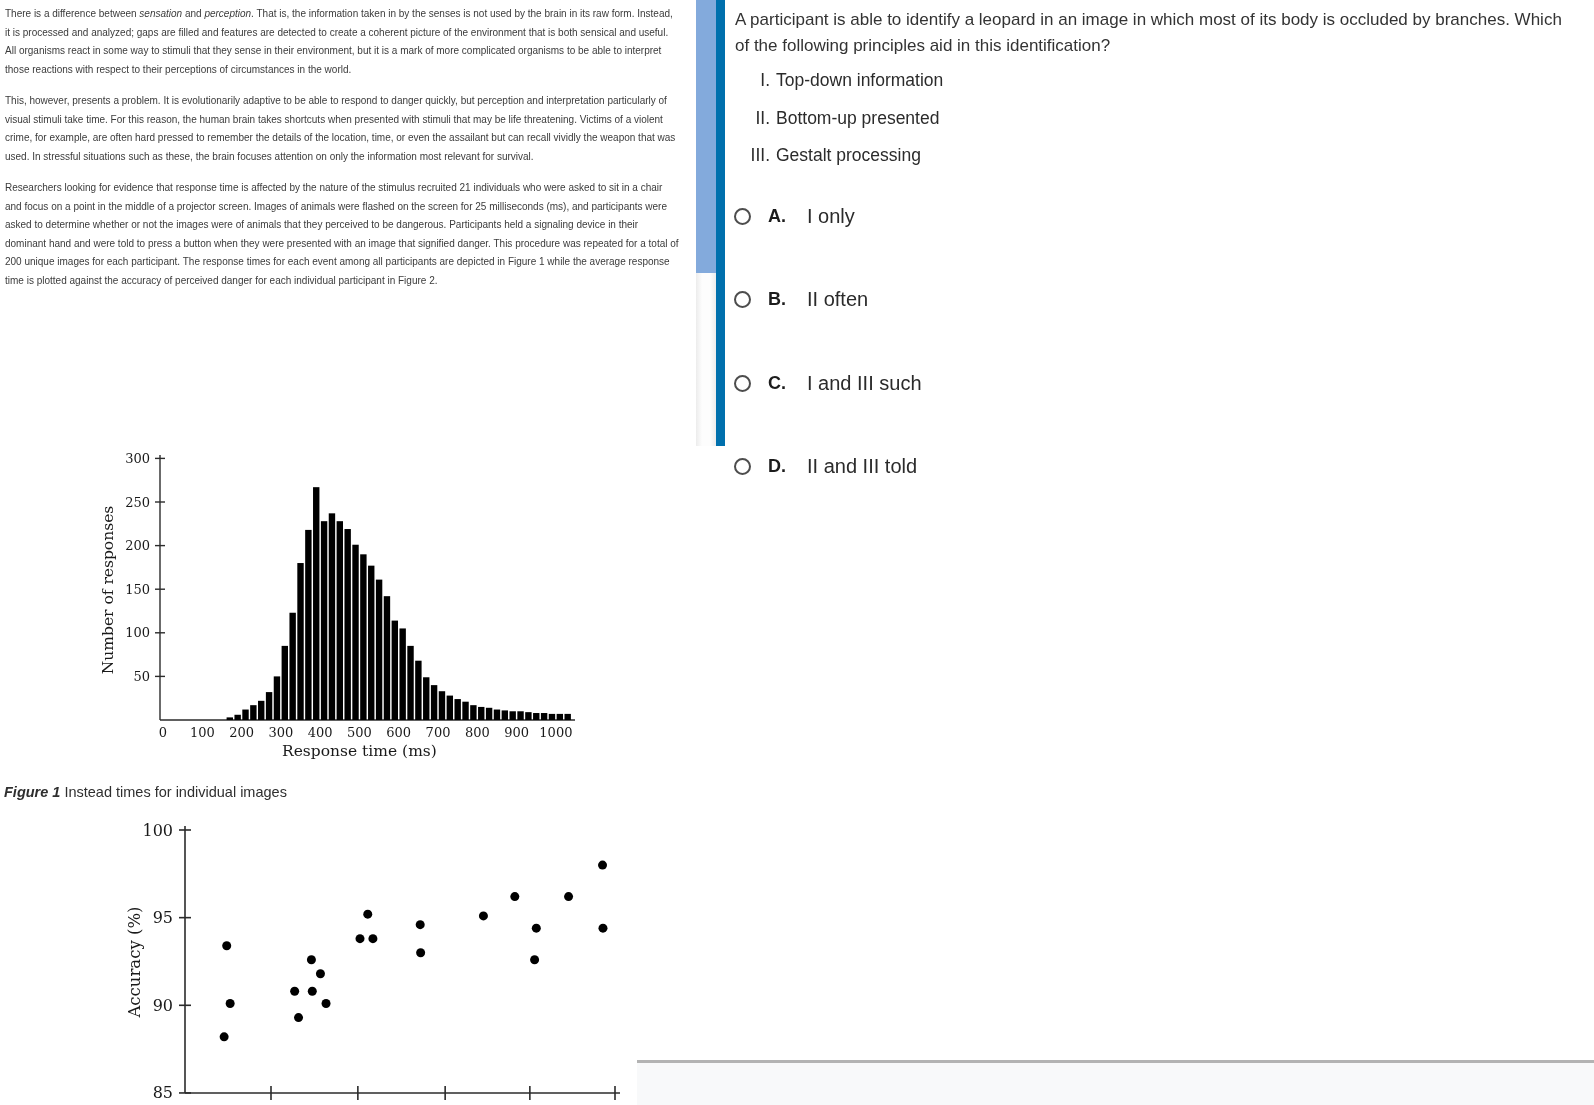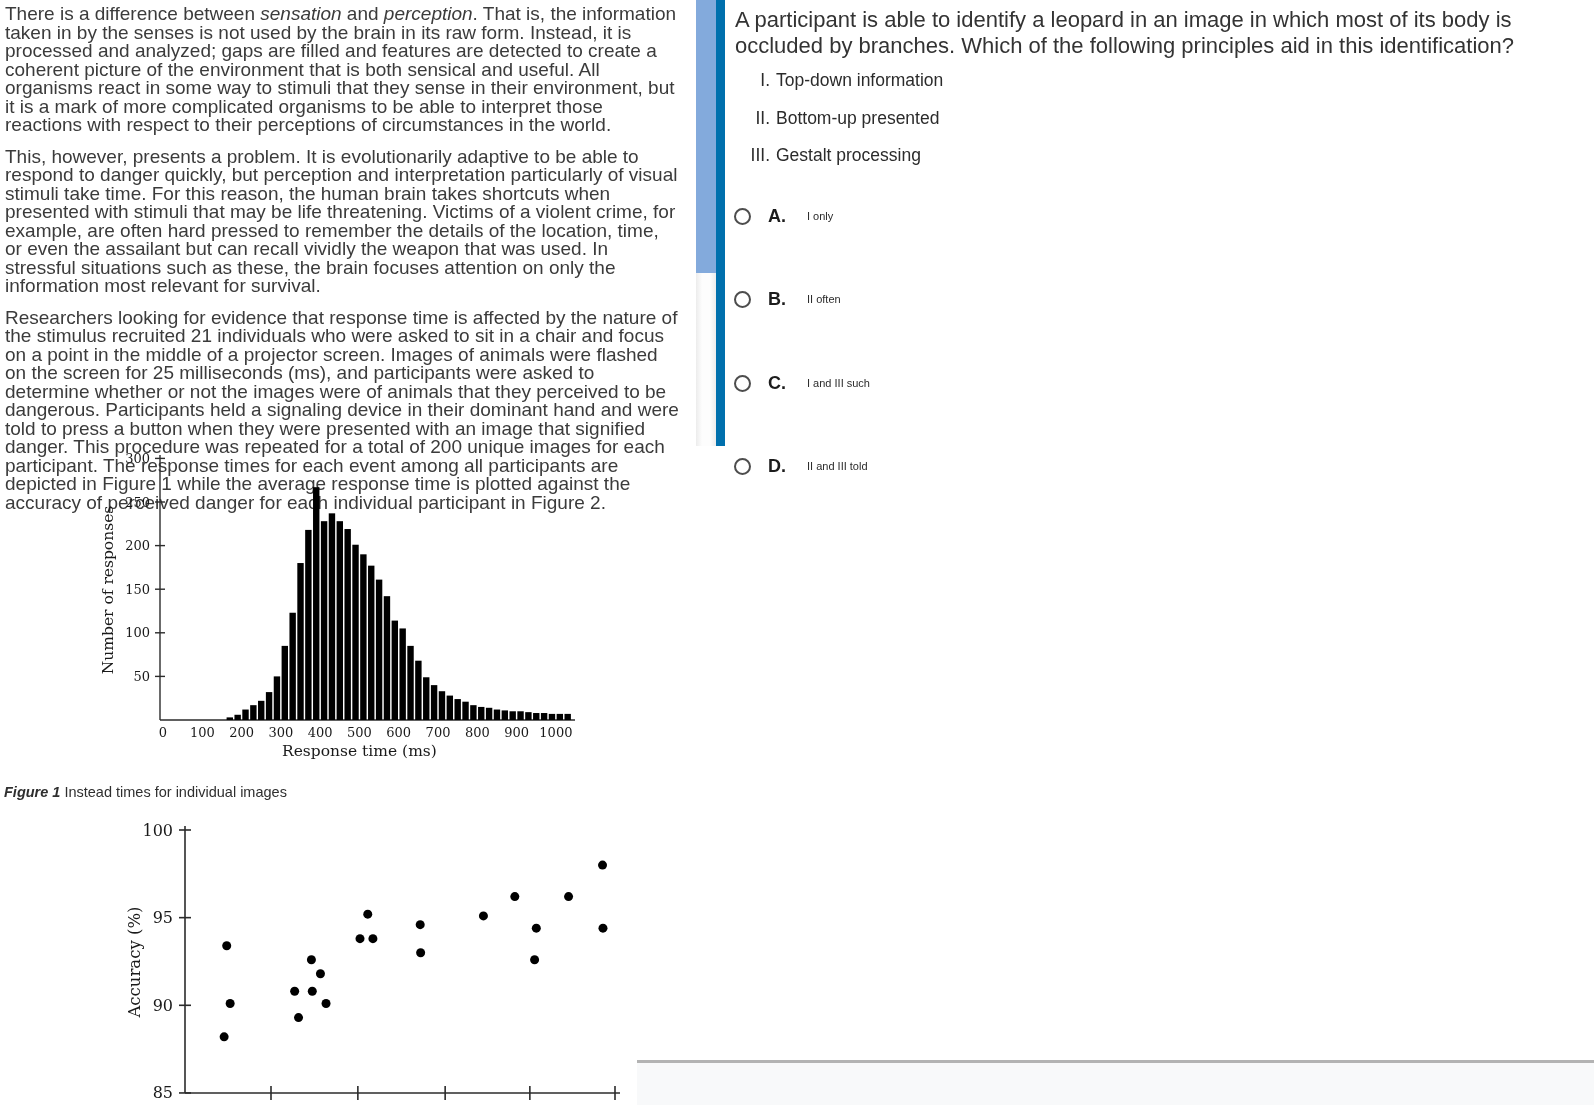--- a/index.html
+++ b/index.html
@@ -1,45 +1,45 @@
 <!DOCTYPE html>
 <html><head>
 <meta charset="utf-8">
 <style>
   html,body{margin:0;padding:0;width:1594px;height:1105px;background:#ffffff;overflow:hidden;
     font-family:"Liberation Sans",sans-serif;}
   
   .passage{position:absolute;left:5px;top:5px;width:674px;color:#3b3b3b;
-    font-size:19px;line-height:18.5px;}
+    font-size:10px;line-height:18.5px;}
   .passage p{margin:0 0 13px 0;}
   .ital{font-style:italic;}
   
   .fig-caption{position:absolute;left:4px;top:784px;font-size:14.5px;color:#2f2f2f;}
   .fig-caption b{font-weight:bold;font-style:italic;}
   
   svg text{font-family:"DejaVu Serif",serif;fill:#1a1a1a;}
   .chart{position:absolute;}
   
   .scroll-track{position:absolute;left:696px;top:0;width:20px;height:446px;
     background:linear-gradient(to right,#ececec,#fdfdfd 30%,#fdfdfd 70%,#ececec);}
   .scroll-thumb{position:absolute;left:0;top:0;width:20px;height:273px;background:#83aadc;}
   .divider{position:absolute;left:716px;top:0;width:9px;height:446px;background:#0070ad;}
   
   .right-pane{position:absolute;left:726px;top:0;right:0;bottom:0;}
-  .question{position:absolute;left:9px;top:7px;width:836px;font-size:22px;
+  .question{position:absolute;left:9px;top:7px;width:836px;font-size:17px;
     line-height:26px;color:#333333;}
   .roman-list{position:absolute;left:9px;top:68px;}
   .roman-item{display:flex;margin-bottom:13.5px;font-size:17.5px;line-height:24px;color:#2b2b2b;}
   .roman-num{display:inline-block;width:35px;text-align:right;}
   .roman-label{margin-left:6px;}
   .option-row{position:absolute;left:8px;height:28px;display:flex;align-items:center;}
   .radio{width:13px;height:13px;border:2px solid #4d4d4d;border-radius:50%;
     background:#ffffff;box-sizing:content-box;}
   .opt-letter{font-weight:bold;font-size:18px;color:#1c1c1c;margin-left:17px;width:26px;}
-  .opt-text{font-size:11px;color:#2b2b2b;margin-left:13px;}
+  .opt-text{font-size:20px;color:#2b2b2b;margin-left:13px;}
   
   .footer-band{position:absolute;left:637px;top:1060px;right:0;bottom:0;
     background:#f8f9fa;border-top:3px solid #b3b3b3;}
 </style>
 </head>
 <body>
 
 <div class="passage">
   <p><span>There is a difference between </span><span class="ital">sensation</span><span> and </span><span class="ital">perception</span><span>. That is, the information taken in by the senses is not used by the brain in its raw form. Instead, it is processed and analyzed; gaps are filled and features are detected to create a coherent picture of the environment that is both sensical and useful. All organisms react in some way to stimuli that they sense in their environment, but it is a mark of more complicated organisms to be able to interpret those reactions with respect to their perceptions of circumstances in the world.</span></p>
   <p>This, however, presents a problem. It is evolutionarily adaptive to be able to respond to danger quickly, but perception and interpretation particularly of visual stimuli take time. For this reason, the human brain takes shortcuts when presented with stimuli that may be life threatening. Victims of a violent crime, for example, are often hard pressed to remember the details of the location, time, or even the assailant but can recall vividly the weapon that was used. In stressful situations such as these, the brain focuses attention on only the information most relevant for survival.</p>

